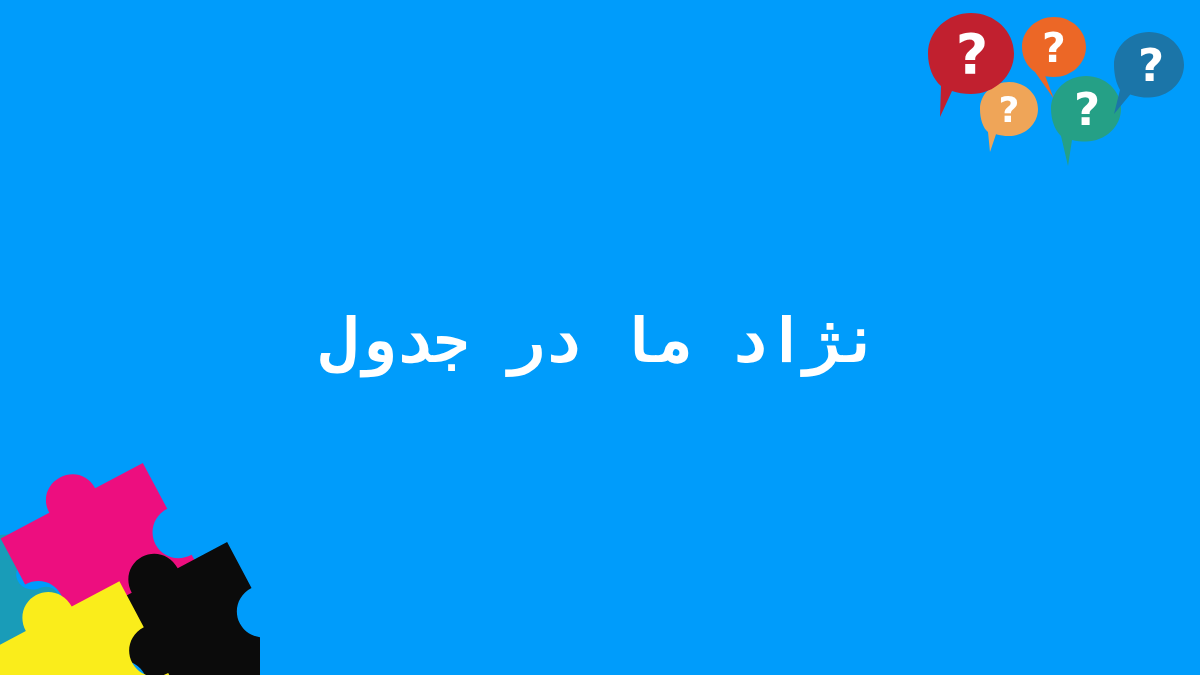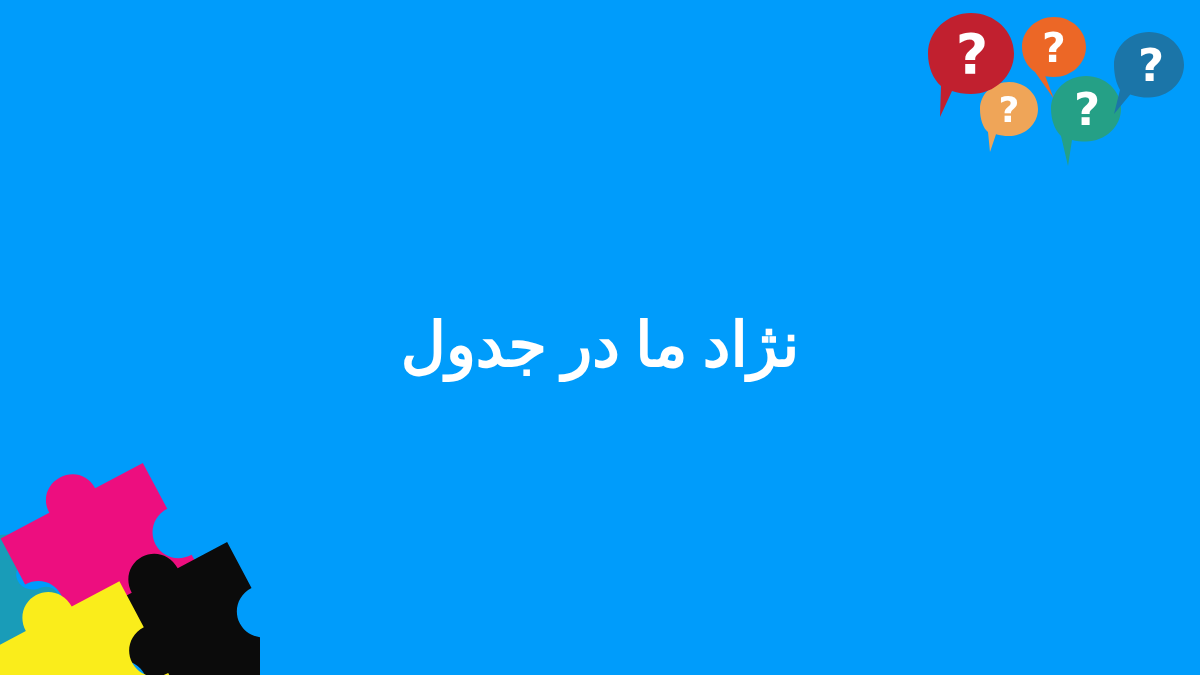--- a/index.html
+++ b/index.html
@@ -28,21 +28,21 @@
     width: 1200px;
     height: 675px;
     display: flex;
     align-items: center;
     justify-content: center;
     pointer-events: none;
   }
 
   .slide-title {
     color: #ffffff;
-    font-family: Liberation Serif, serif;
+    font-family: Liberation Mono, monospace;
     font-weight: bold;
     font-size: 62px;
     line-height: 1.25;
     letter-spacing: 0px;
     direction: rtl;
     unicode-bidi: bidi-override;
     text-align: right;
     white-space: nowrap;
     margin: 8px;
     transform: translateY(8px);

